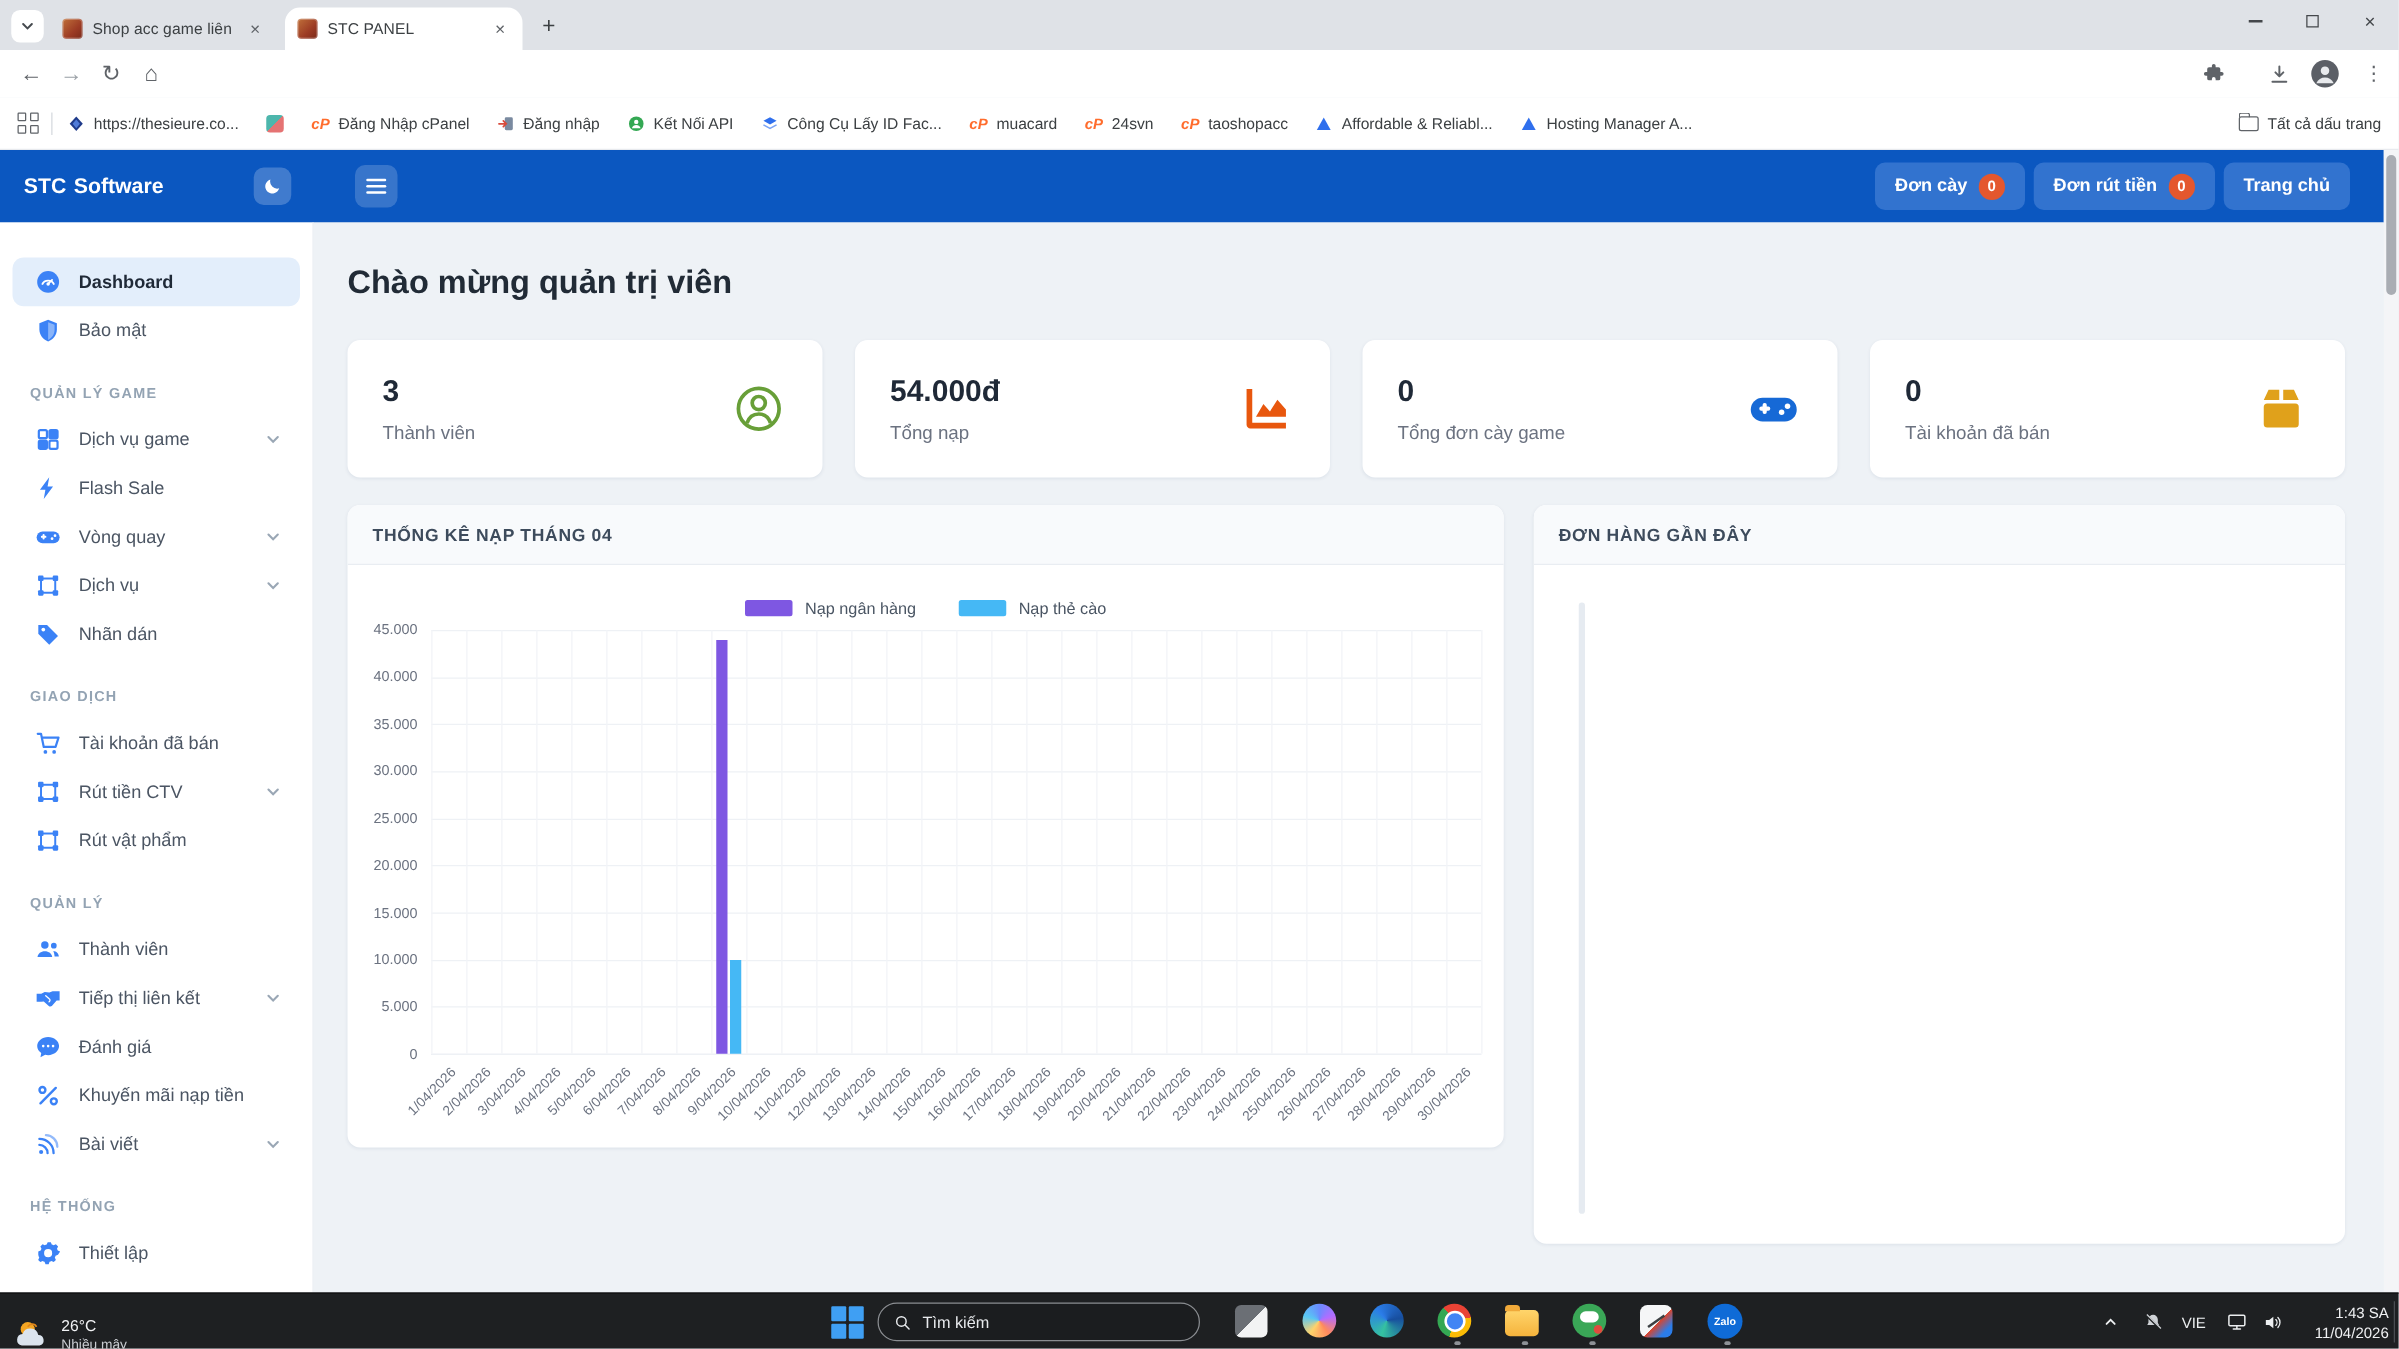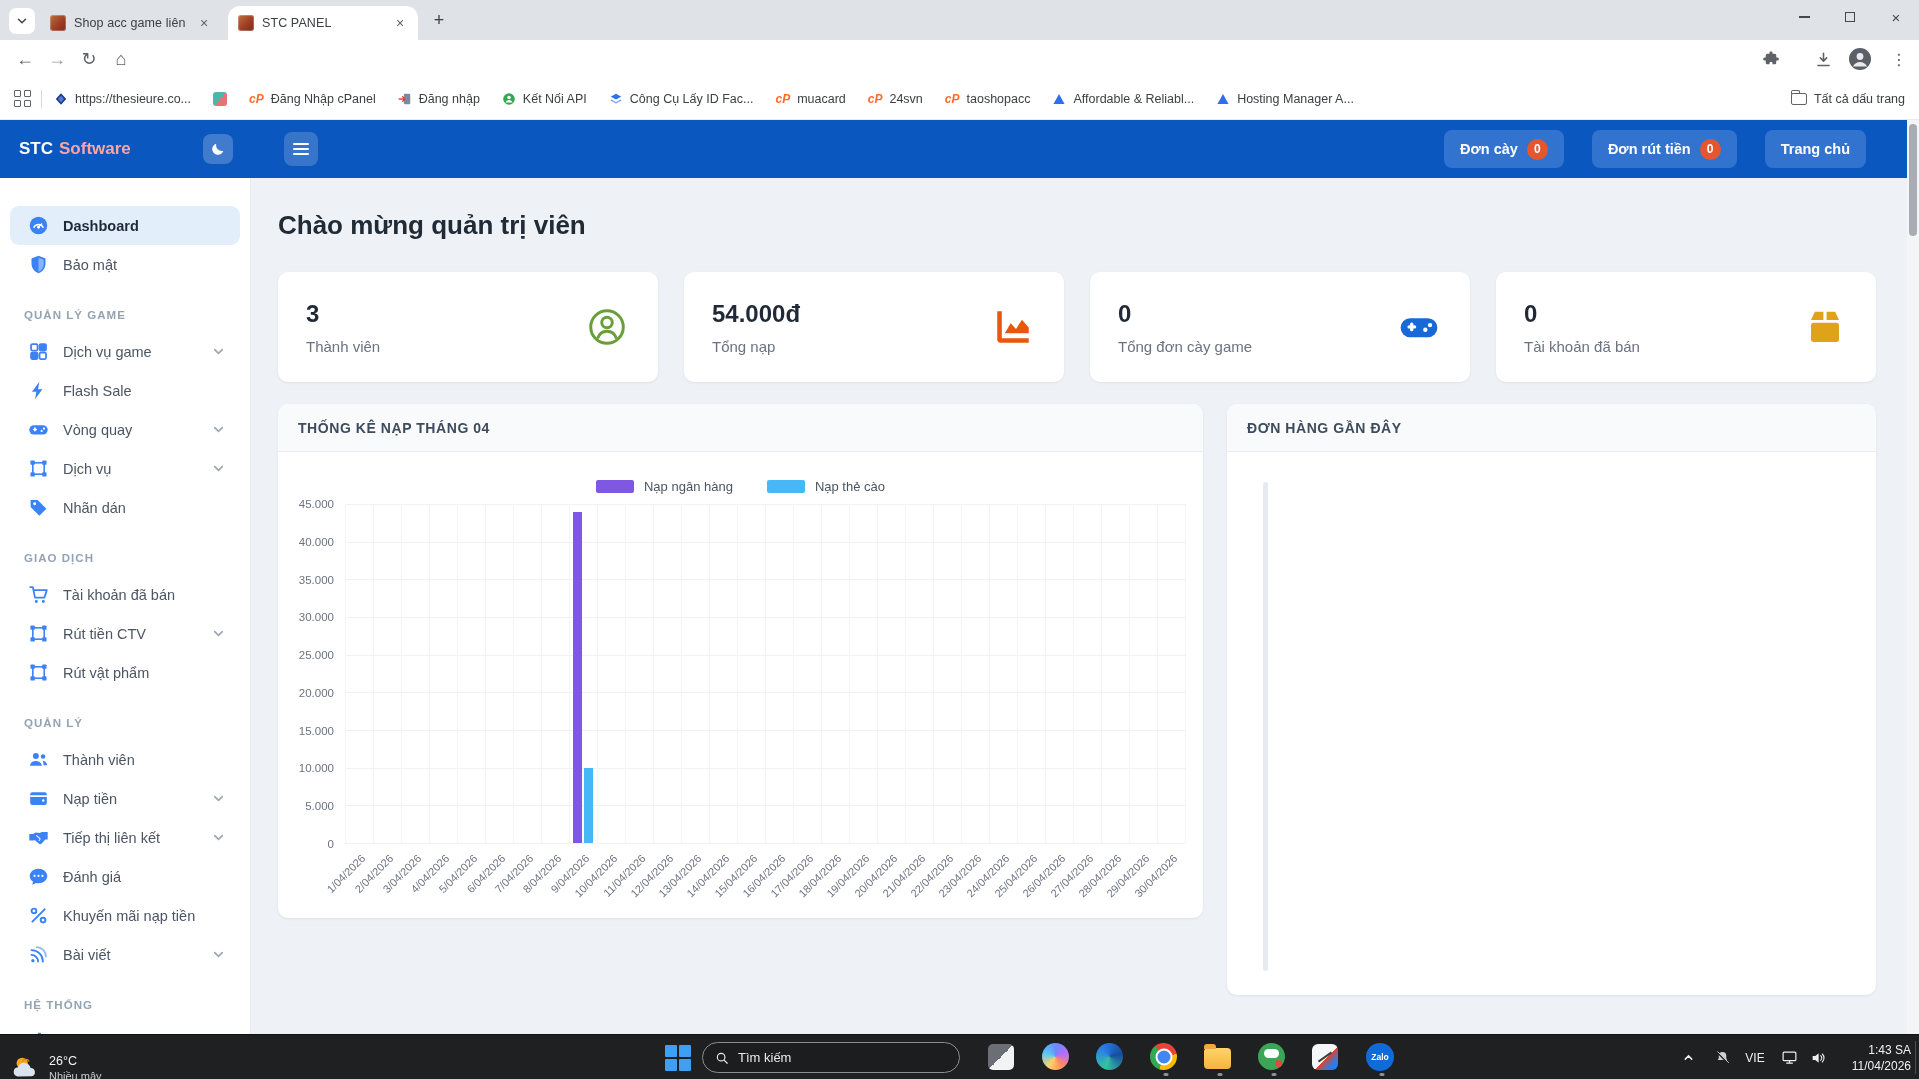--- a/index.html
+++ b/index.html
@@ -39,25 +39,25 @@
   .folder-ic{width:16px;height:12px;border:1.5px solid #5f6368;border-radius:2px;position:relative}
   .folder-ic:before{content:"";position:absolute;left:-1px;top:-4px;width:7px;height:3px;border:1.5px solid #5f6368;border-bottom:none;border-radius:2px 2px 0 0}
 
   .scrollbar{position:absolute;right:0;top:120px;width:12px;height:914px;background:#f4f5f7}
   .scrollthumb{position:absolute;right:2px;top:4px;width:8px;height:112px;border-radius:4px;background:#a9adb3}
 
   
   .navbar{position:absolute;left:0;top:120px;width:1907px;height:58px;background:#0b57c0;display:flex;align-items:center}
   .brand{width:251px;display:flex;align-items:center;padding-left:19px}
   .brand b{color:#fff;font-size:17px;font-weight:800}
-  .brand span{color:#fca5a5;font-size:17px;font-weight:600;margin-left:6px}
+  .brand span{color:#ffffff;font-size:17px;font-weight:600;margin-left:6px}
   .moon-btn{position:absolute;left:203px;top:14px;width:30px;height:30px;border-radius:8px;background:rgba(255,255,255,.22);display:flex;align-items:center;justify-content:center}
   .burger{width:34px;height:34px;border-radius:8px;background:rgba(255,255,255,.18);margin-left:33px;display:flex;flex-direction:column;align-items:center;justify-content:center;gap:3px}
   .burger i{width:16px;height:2px;background:#fff;border-radius:1px}
-  .nav-btns{margin-left:auto;margin-right:41px;display:flex;gap:28px}
+  .nav-btns{margin-left:auto;margin-right:27px;display:flex;gap:7px}
   .nav-btn{height:38px;border-radius:8px;background:#3273cf;color:#fff;font-size:14.5px;font-weight:700;display:flex;align-items:center;padding:0 16px;gap:9px;border:none}
   .nav-badge{min-width:21px;height:21px;border-radius:11px;background:#e4572e;color:#fff;font-size:12px;font-weight:700;display:flex;align-items:center;justify-content:center;padding:0 6px}
 
   
   .sidebar{position:absolute;left:0;top:178px;width:251px;bottom:45px;background:#fff;border-right:1px solid #e8ecf1;padding-top:28px;overflow:hidden}
   .side-item{height:39px;margin:0 10px;border-radius:9px;display:flex;align-items:center;padding:0 12px 0 18px;position:relative;color:#4b5563;font-size:14.5px;font-weight:500;cursor:pointer}
   .side-item.active{background:#e3eefb;color:#1f2937;font-weight:600}
   .s-ic{width:21px;height:21px;margin-right:14px;color:#3b82f6;flex:none;display:flex}
   .s-ic svg{width:21px;height:21px}
   .s-chev{position:absolute;right:14px;color:#9aa7b5;display:flex}
@@ -470,35 +470,20 @@
       <div class="side-item">
         <span class="s-ic">
           <svg viewBox="0 0 24 24" fill="currentColor">
             <circle cx="9" cy="8" r="3.4"></circle>
             <path d="M2.3 19c.3-3.4 3.1-5.4 6.7-5.4s6.4 2 6.7 5.4z"></path>
             <circle cx="17.2" cy="8.6" r="2.6"></circle>
             <path d="M16.7 13.5c2.9.3 5 2.3 5.1 5h-3.9c-.1-2-.5-3.6-1.2-5z"></path>
           </svg>
         </span>
         <span class="s-lbl">Thành viên</span>
-      </div>
-      <div class="side-item">
-        <span class="s-ic">
-          <svg viewBox="0 0 24 24" fill="currentColor">
-            <rect x="2.5" y="4.8" width="19" height="14.6" rx="2.6"></rect>
-            <rect x="2.5" y="8.2" width="19" height="2.1" fill="#fff" opacity=".95"></rect>
-            <circle cx="17.4" cy="14.3" r="1.4" fill="#fff"></circle>
-          </svg>
-        </span>
-        <span class="s-lbl">Nạp tiền</span>
-        <span class="s-chev">
-          <svg viewBox="0 0 16 16" fill="none" stroke="currentColor" stroke-width="1.8" stroke-linecap="round">
-            <path d="M4 6l4 4 4-4"></path>
-          </svg>
-        </span>
       </div>
       <div class="side-item">
         <span class="s-ic">
           <svg viewBox="0 0 24 24" fill="currentColor">
             <path d="M1.5 8h4.2l3.2-1.6 4.2.5 3-1.1h6.4v8.4h-2.7l-4.2 4.7c-.8.9-2.1 1-3 .2l-4.6-4.1-2.3.4H1.5z"></path>
             <path d="M9.8 9.8l3.4 3c.6.5.7 1.5.1 2.1l-.5.5" stroke="#fff" stroke-width="1.2" fill="none" stroke-linecap="round"></path>
           </svg>
         </span>
         <span class="s-lbl">Tiếp thị liên kết</span>
         <span class="s-chev">

